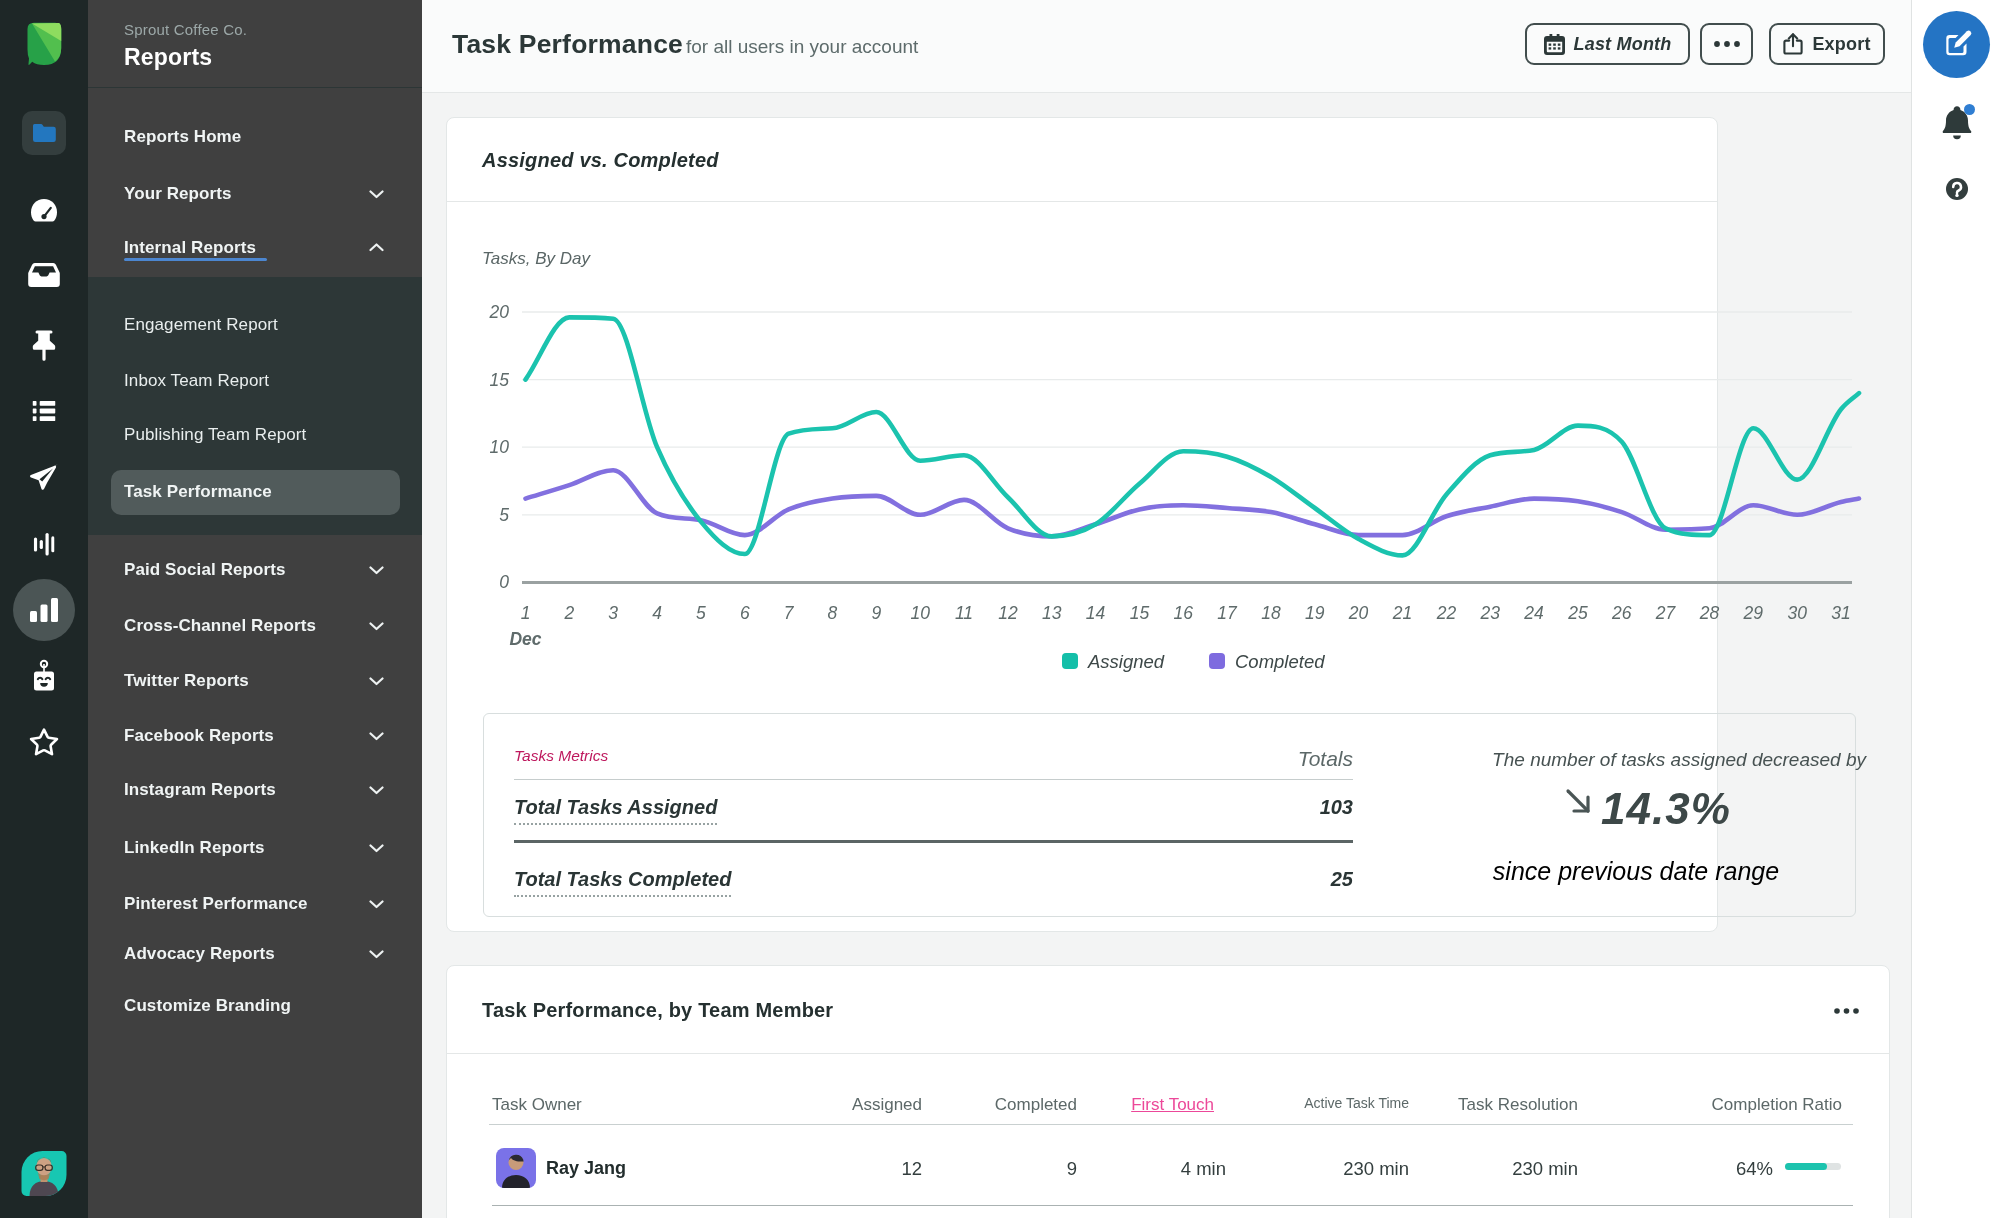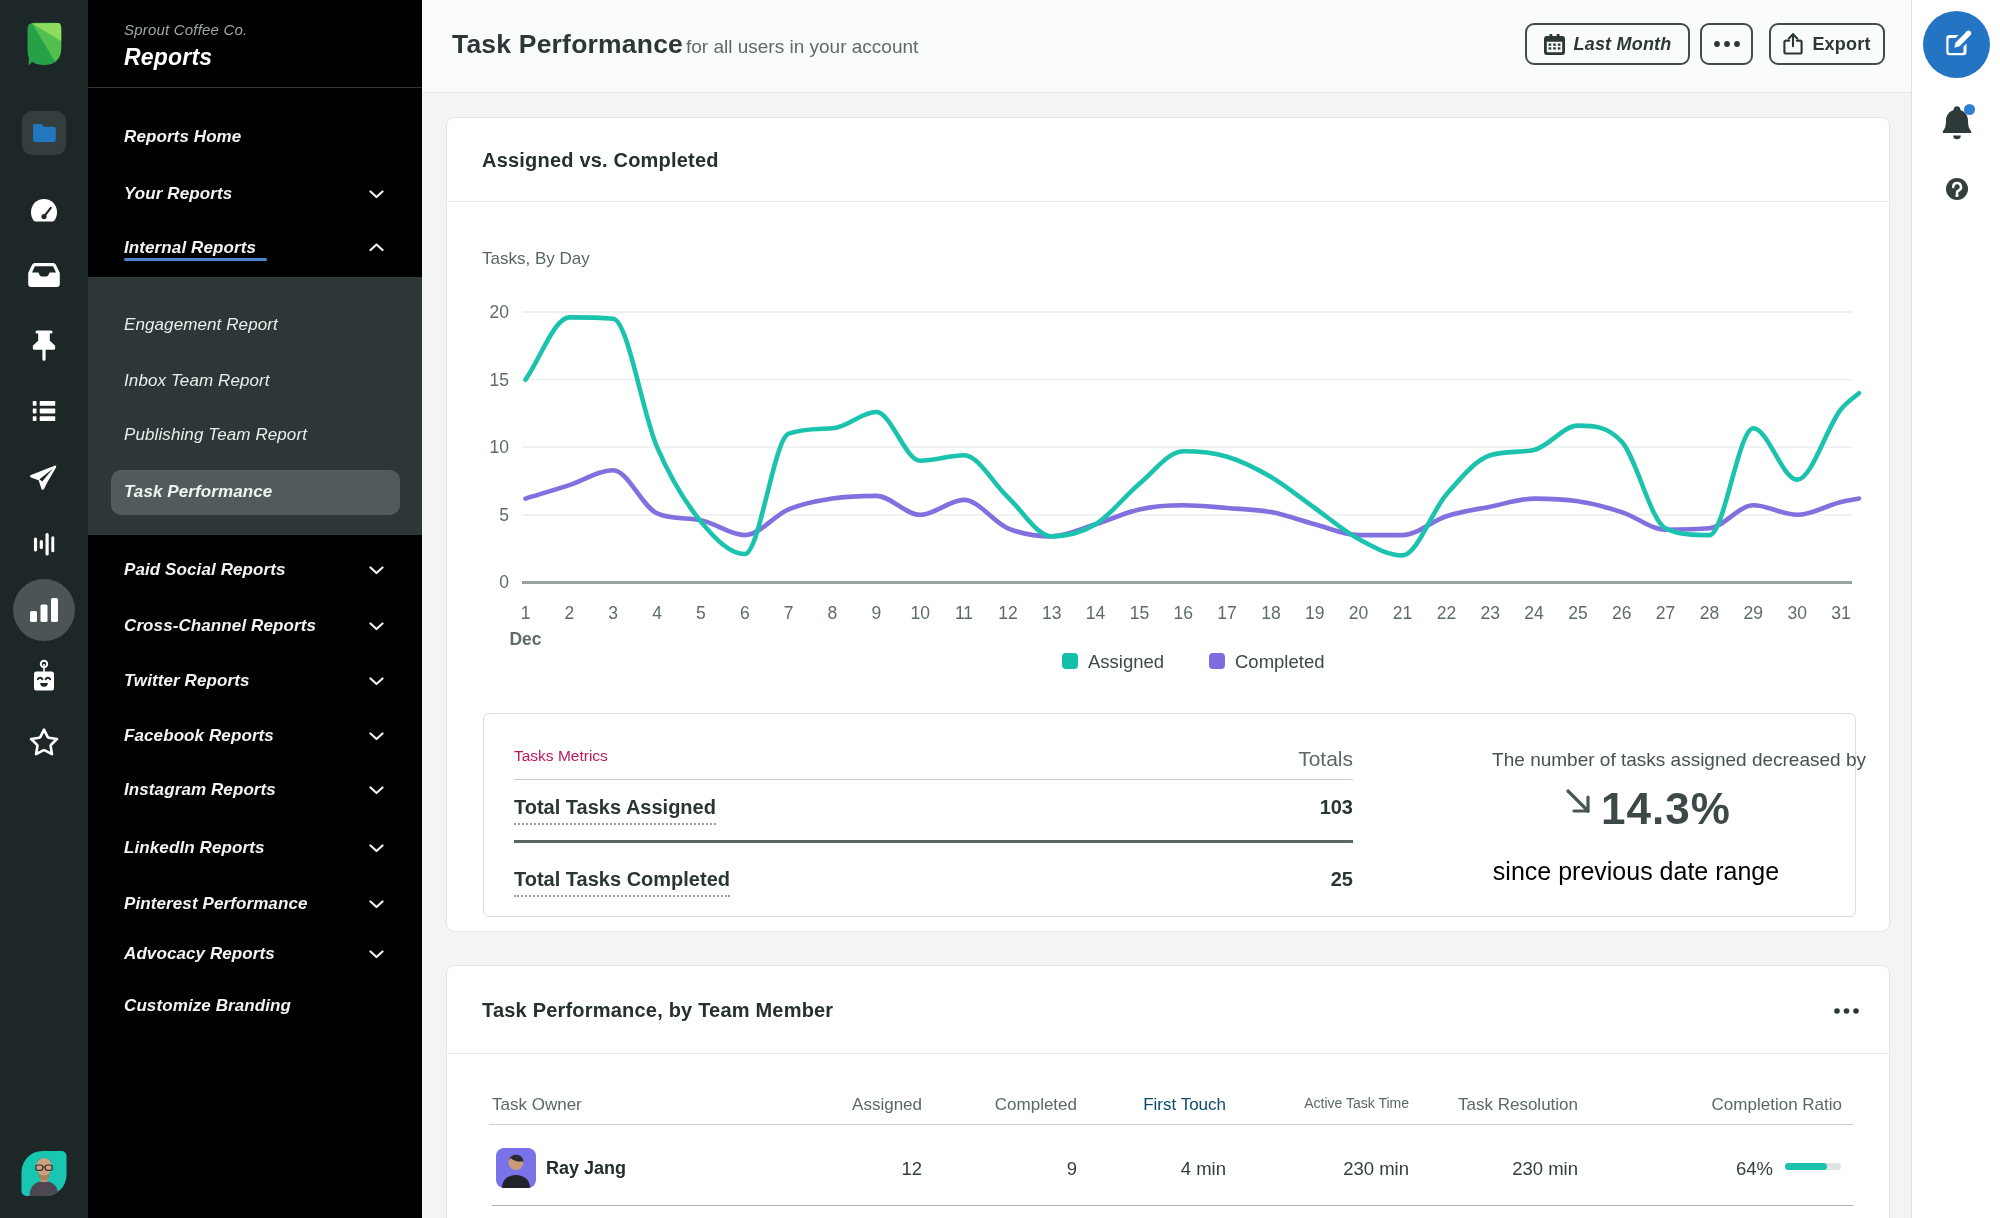--- a/index.html
+++ b/index.html
@@ -3,21 +3,21 @@
 <meta charset="utf-8">
 <style>
   * { margin:0; padding:0; box-sizing:border-box; }
   html,body { width:2000px; height:1218px; overflow:hidden; font-family:"Liberation Sans", sans-serif; }
   .abs { position:absolute; }
   body { position:relative; background:#f3f4f4; }
   
   #rail { left:0; top:0; width:88px; height:1218px; background:#1e2727; }
   .ric { position:absolute; left:50%; transform:translateX(-50%); }
   
-  #sb { left:88px; top:0; width:334px; height:1218px; background:#000000; color:#eef2f2;font-style:italic; }
+  #sb { left:88px; top:0; width:334px; height:1218px; background:#404040; color:#eef2f2; }
   #sb .hdr { position:absolute; left:0; top:0; width:334px; height:88px; border-bottom:1px solid #2c3636; }
   #sb .co { position:absolute; left:36px; top:21px; font-size:15px; color:#9ca8a8; letter-spacing:.2px; }
   #sb .rep { position:absolute; left:36px; top:44px; font-size:23px; font-weight:bold; color:#fff; letter-spacing:.2px; }
   .nav { position:absolute; left:36px; font-size:17px; font-weight:bold; color:#f0f4f4; letter-spacing:.1px; }
   .sub { position:absolute; left:36px; font-size:17px; font-weight:normal; color:#e9eeee; letter-spacing:.1px; }
   .chev { position:absolute; left:281px; width:15px; height:9px; }
   #subsec { position:absolute; left:0; top:277px; width:334px; height:258px; background:#2d3737; }
   #pill { position:absolute; left:23px; top:192.5px; width:289px; height:45px; background:#515b5b; border-radius:10px; }
   
   #main { left:422px; top:0; width:1489px; height:1218px; background:#f3f4f4; }
@@ -187,21 +187,21 @@
   </div>
   <div class="btn" style="left:1347px; width:116px;">
     <svg width="20" height="22" viewBox="0 0 20 22" style="margin-right:9px">
         <g fill="none" stroke="#2c3838" stroke-width="2.1" stroke-linecap="round" stroke-linejoin="round">
           <path d="M6.2 7.6 H3 a1.6 1.6 0 0 0 -1.6 1.6 v9.7 a1.6 1.6 0 0 0 1.6 1.6 h14 a1.6 1.6 0 0 0 1.6 -1.6 V9.2 a1.6 1.6 0 0 0 -1.6 -1.6 h-3.2"></path>
           <path d="M10 1.6 V13.2"></path>
           <path d="M5.8 5.4 L10 1.2 L14.2 5.4"></path>
         </g>
       </svg>
     Export</div>
-  <div class="card" style="left:24px; top:117px; width:1444px; height:815px;">
+  <div class="card" style="left:24px; top:117px; width:1272px; height:815px;font-style:italic;">
     <div class="ctitle" style="top:31px">Assigned vs. Completed</div>
     <div class="cdiv" style="top:83px"></div>
     <div style="position:absolute; left:35px; top:131px; font-size:17px; color:#5a6666;">Tasks, By Day</div>
     <svg style="position:absolute;left:0;top:0" width="1444" height="560" viewBox="0 0 1444 560">
 <line x1="75" y1="194.0" x2="1405" y2="194.0" stroke="#e8ebeb" stroke-width="1.3"></line>
 <line x1="75" y1="261.6" x2="1405" y2="261.6" stroke="#e8ebeb" stroke-width="1.3"></line>
 <line x1="75" y1="329.2" x2="1405" y2="329.2" stroke="#e8ebeb" stroke-width="1.3"></line>
 <line x1="75" y1="396.8" x2="1405" y2="396.8" stroke="#e8ebeb" stroke-width="1.3"></line>
 <line x1="75" y1="464.4" x2="1405" y2="464.4" stroke="#9aa1a1" stroke-width="3"></line>
 <text x="62" y="200.0" text-anchor="end" font-size="17.5" fill="#5f6b6b">20</text>
@@ -271,21 +271,21 @@
     <div class="ctitle" style="top:33px">Task Performance, by Team Member</div>
     <svg style="position:absolute; left:1387px; top:42px" width="25" height="6" viewBox="0 0 25 6">
         <circle cx="3" cy="3" r="2.8" fill="#2c3838"></circle>
         <circle cx="12.5" cy="3" r="2.8" fill="#2c3838"></circle>
         <circle cx="22" cy="3" r="2.8" fill="#2c3838"></circle>
       </svg>
     <div class="cdiv" style="top:87px"></div>
     <div style="position:absolute; left:45px; top:129px; font-size:17px; color:#5c6868;">Task Owner</div>
     <div style="position:absolute; left:275px; top:129px; width:200px; text-align:right; font-size:17px; color:#5c6868;">Assigned</div>
     <div style="position:absolute; left:430px; top:129px; width:200px; text-align:right; font-size:17px; color:#5c6868;">Completed</div>
-    <div style="position:absolute; left:579px; top:129px; width:200px; text-align:right; font-size:17px; color:#0c4a6e;">First Touch</div>
+    <div style="position:absolute; left:567px; top:129px; width:200px; text-align:right; font-size:17px; color:#ec4899;text-decoration:underline;">First Touch</div>
     <div style="position:absolute; left:762px; top:129px; width:200px; text-align:right; font-size:14px; color:#5c6868;">Active Task Time</div>
     <div style="position:absolute; left:931px; top:129px; width:200px; text-align:right; font-size:17px; color:#5c6868;">Task Resolution</div>
     <div style="position:absolute; left:1195px; top:129px; width:200px; text-align:right; font-size:17px; color:#5c6868;">Completion Ratio</div>
     <div style="position:absolute; left:42px; top:158px; width:1364px; border-top:1px solid #c9d0d0;"></div>
     <div style="position:absolute; left:49px; top:182px; width:40px; height:40px; border-radius:8px; background:#7a72e8; overflow:hidden;">
       <svg width="40" height="40" viewBox="0 0 40 40">
           <circle cx="20" cy="14.5" r="7.5" fill="#c89b79"></circle>
           <path d="M12.8 12.5 a7.6 7.6 0 0 1 14.4 -1 l.4 2 c-4.5 .5 -10.5 -.5 -12.5 -3.5 c-.8 .8 -1.9 1.7 -2.3 2.5 Z" fill="#2a2a32"></path>
           <path d="M6 40 c0 -8 6 -13 14 -13 s14 5 14 13 Z" fill="#23232b"></path>
         </svg>

